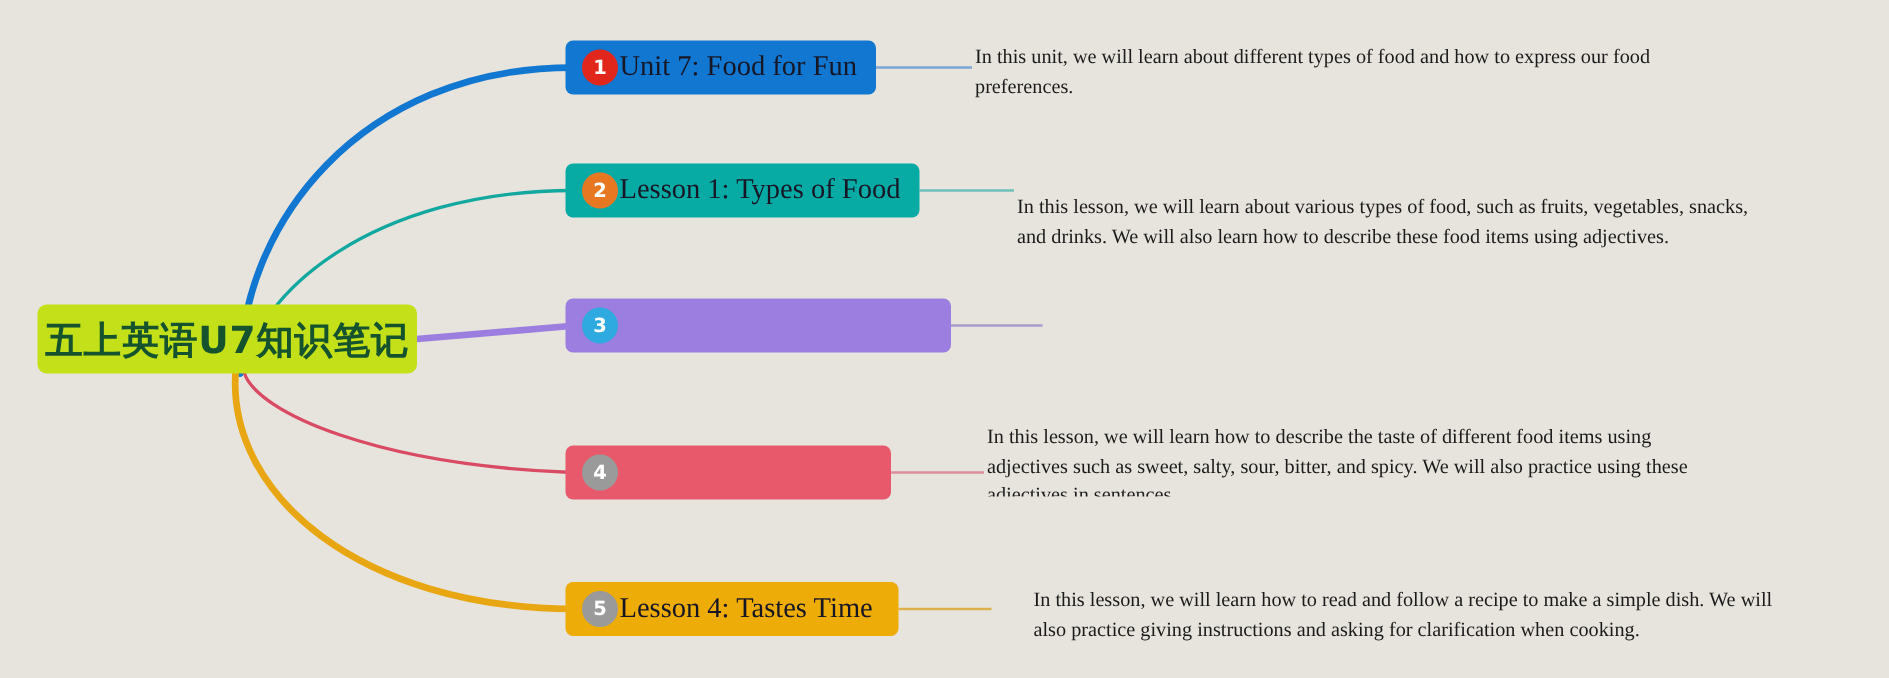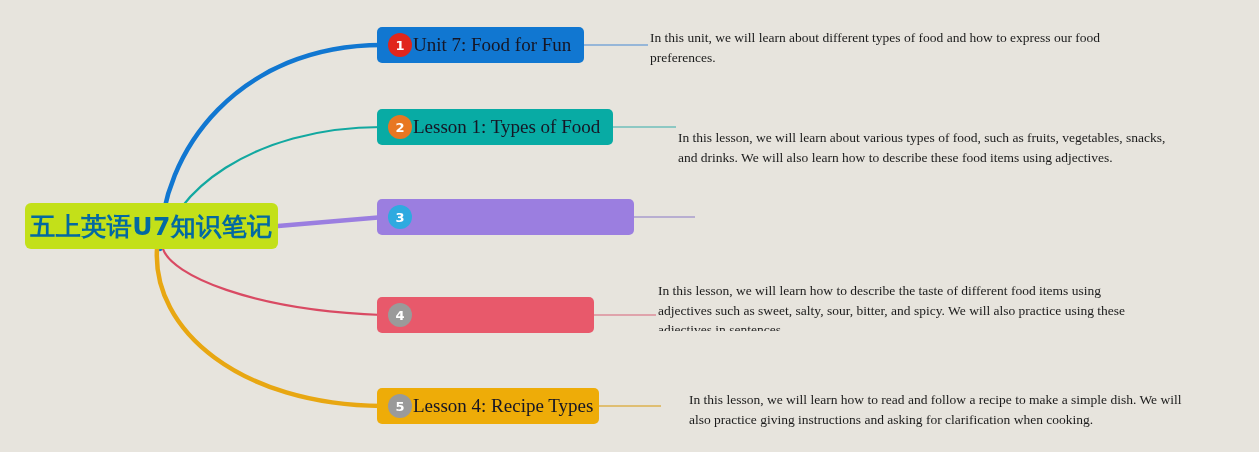--- a/index.html
+++ b/index.html
@@ -107,21 +107,21 @@
     <path d="M 157 249 C 152 330 240 405 382 406" fill="none" stroke-width="4.5" stroke-linecap="round" stroke="#e8a712"></path>
 
     <line x1="584" y1="45" x2="648" y2="45" stroke-width="1.6" stroke="#7ba7d6"></line>
     <line x1="613" y1="127" x2="676" y2="127" stroke-width="1.6" stroke="#6fbfba"></line>
     <line x1="634" y1="217" x2="695" y2="217" stroke-width="1.6" stroke="#a89ccc"></line>
     <line x1="594" y1="315" x2="656" y2="315" stroke-width="1.6" stroke="#dd8e9a"></line>
     <line x1="599" y1="406" x2="661" y2="406" stroke-width="1.6" stroke="#ddb24e"></line>
   </svg>
 
   <div id="root-node" style="background: rgb(195, 224, 25);">
-    <span class="root-label" style="color: #0369a1;">五上英语U7知识笔记</span>
+    <span class="root-label" style="color: #14532d;">五上英语U7知识笔记</span>
   </div>
 
   <div class="branch-node" style="left: 377px; top: 27px; width: 207px; background: rgb(17, 119, 209);">
     <span class="branch-badge" style="background: rgb(225, 38, 28); color: rgb(255, 255, 255);">1</span>
     <span class="branch-label">Unit 7: Food for Fun</span>
   </div>
   <div class="desc-block" style="left:650px; top:28px; width:470px; height:38px;">In this unit, we will learn about different types of food and how to express our food preferences.</div>
 
   <div class="branch-node" style="left: 377px; top: 109px; width: 236px; background: rgb(8, 171, 164);">
     <span class="branch-badge" style="background: rgb(232, 119, 34); color: rgb(255, 255, 255);">2</span>
@@ -133,17 +133,17 @@
     <span class="branch-badge" style="background: rgb(46, 170, 224); color: rgb(255, 255, 255);">3</span>
   </div>
 
   <div class="branch-node" style="left: 377px; top: 297px; width: 217px; background: rgb(232, 89, 107);">
     <span class="branch-badge" style="background: rgb(154, 154, 154); color: rgb(255, 255, 255);">4</span>
   </div>
   <div class="desc-block" style="left:658px; top:281px; width:500px; height:50px;">In this lesson, we will learn how to describe the taste of different food items using adjectives such as sweet, salty, sour, bitter, and spicy. We will also practice using these adjectives in sentences.</div>
 
   <div class="branch-node" style="left: 377px; top: 388px; width: 222px; background: rgb(238, 172, 8);">
     <span class="branch-badge" style="background: rgb(154, 154, 154); color: rgb(255, 255, 255);">5</span>
-    <span class="branch-label">Lesson 4: Recipe Types</span>
+    <span class="branch-label">Lesson 4: Tastes Time</span>
   </div>
   <div class="desc-block" style="left:689px; top:390px; width:500px; height:38px;">In this lesson, we will learn how to read and follow a recipe to make a simple dish. We will also practice giving instructions and asking for clarification when cooking.</div>
 
 </div>
 
 </body></html>

